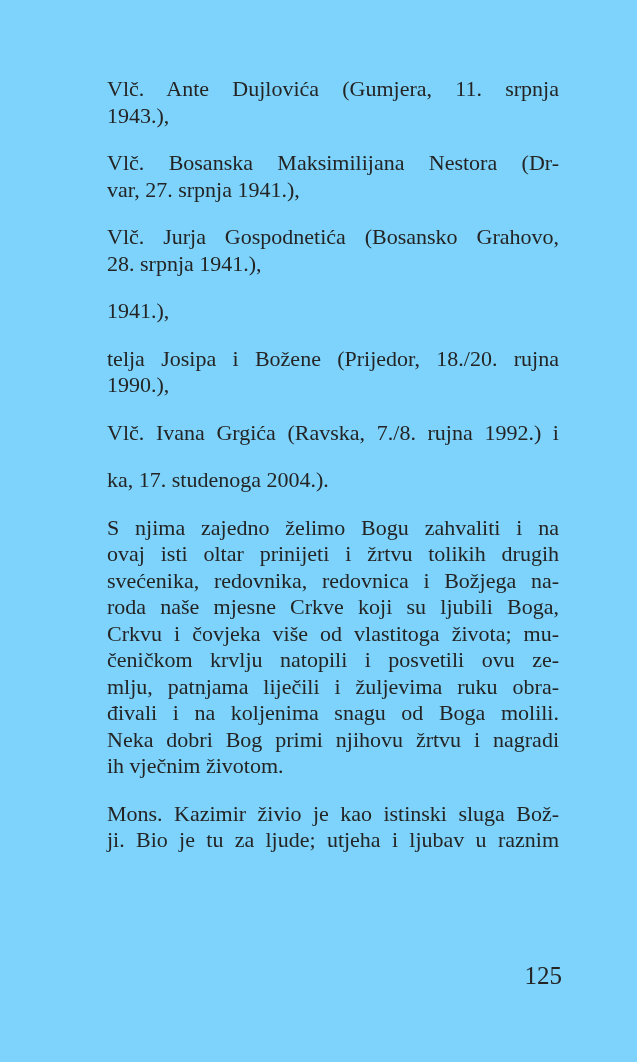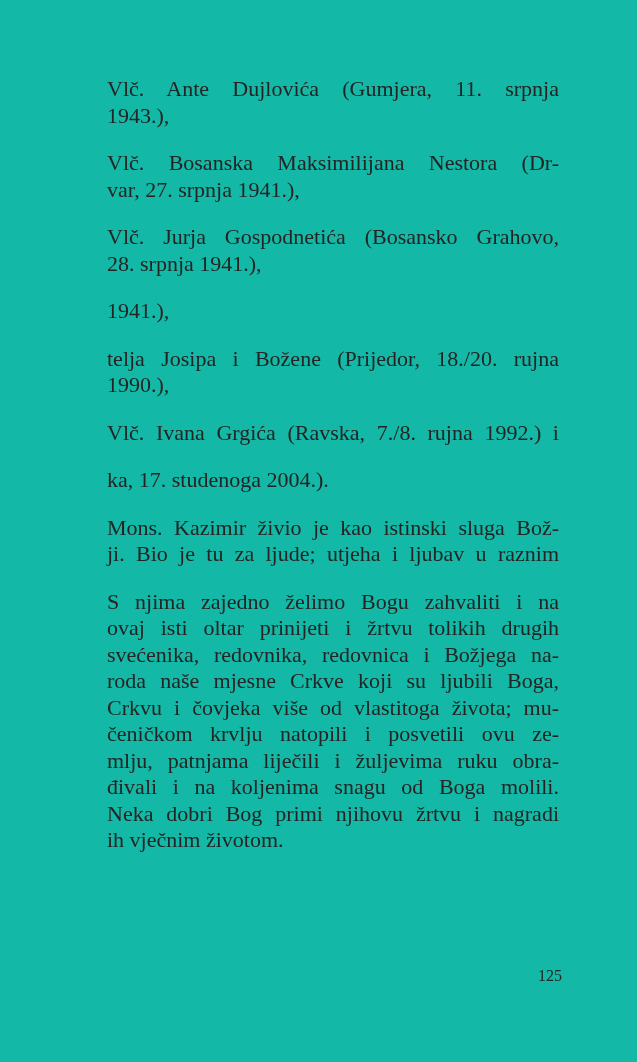--- a/index.html
+++ b/index.html
@@ -4,21 +4,21 @@
 <style>
   html, body {
     margin: 0;
     padding: 0;
     background: #ffffff;
   }
   .page {
     position: relative;
     width: 637px;
     height: 1062px;
-    background: #14b8a6;
+    background: #7dd3fc;
     overflow: hidden;
     font-family: "Liberation Serif", "DejaVu Serif", serif;
     color: #242424;
   }
   .text-block {
     position: absolute;
     left: 107px;
     top: 76px;
     width: 452px;
     font-size: 22px;
@@ -31,21 +31,21 @@
     text-align: justify;
     text-align-last: justify;
   }
   .line.line-end {
     text-align-last: left;
   }
   .page-number {
     position: absolute;
     top: 964px;
     right: 75px;
-    font-size: 16px;
+    font-size: 25px;
     line-height: 24px;
     color: #242424;
   }
 </style>
 </head>
 <body>
 
 <div class="page">
   <div class="text-block" id="text-block">
       <div class="paragraph">
@@ -67,30 +67,30 @@
         <div class="line">telja Josipa i Božene (Prijedor, 18./20. rujna</div>
         <div class="line line-end">1990.),</div>
       </div>
       <div class="paragraph">
         <div class="line">Vlč. Ivana Grgića (Ravska, 7./8. rujna 1992.) i</div>
       </div>
       <div class="paragraph">
         <div class="line line-end">ka, 17. studenoga 2004.).</div>
       </div>
       <div class="paragraph">
-        <div class="line">Mons. Kazimir živio je kao istinski sluga Bož-</div>
-        <div class="line">ji. Bio je tu za ljude; utjeha i ljubav u raznim</div>
-      </div>
-      <div class="paragraph">
         <div class="line">S njima zajedno želimo Bogu zahvaliti i na</div>
         <div class="line">ovaj isti oltar prinijeti i žrtvu tolikih drugih</div>
         <div class="line">svećenika, redovnika, redovnica i Božjega na-</div>
         <div class="line">roda naše mjesne Crkve koji su ljubili Boga,</div>
         <div class="line">Crkvu i čovjeka više od vlastitoga života; mu-</div>
         <div class="line">čeničkom krvlju natopili i posvetili ovu ze-</div>
         <div class="line">mlju, patnjama liječili i žuljevima ruku obra-</div>
         <div class="line">đivali i na koljenima snagu od Boga molili.</div>
         <div class="line">Neka dobri Bog primi njihovu žrtvu i nagradi</div>
         <div class="line line-end">ih vječnim životom.</div>
       </div>
+      <div class="paragraph">
+        <div class="line">Mons. Kazimir živio je kao istinski sluga Bož-</div>
+        <div class="line">ji. Bio je tu za ljude; utjeha i ljubav u raznim</div>
+      </div>
     </div>
   <div class="page-number">125</div>
 </div>
 
 </body></html>

